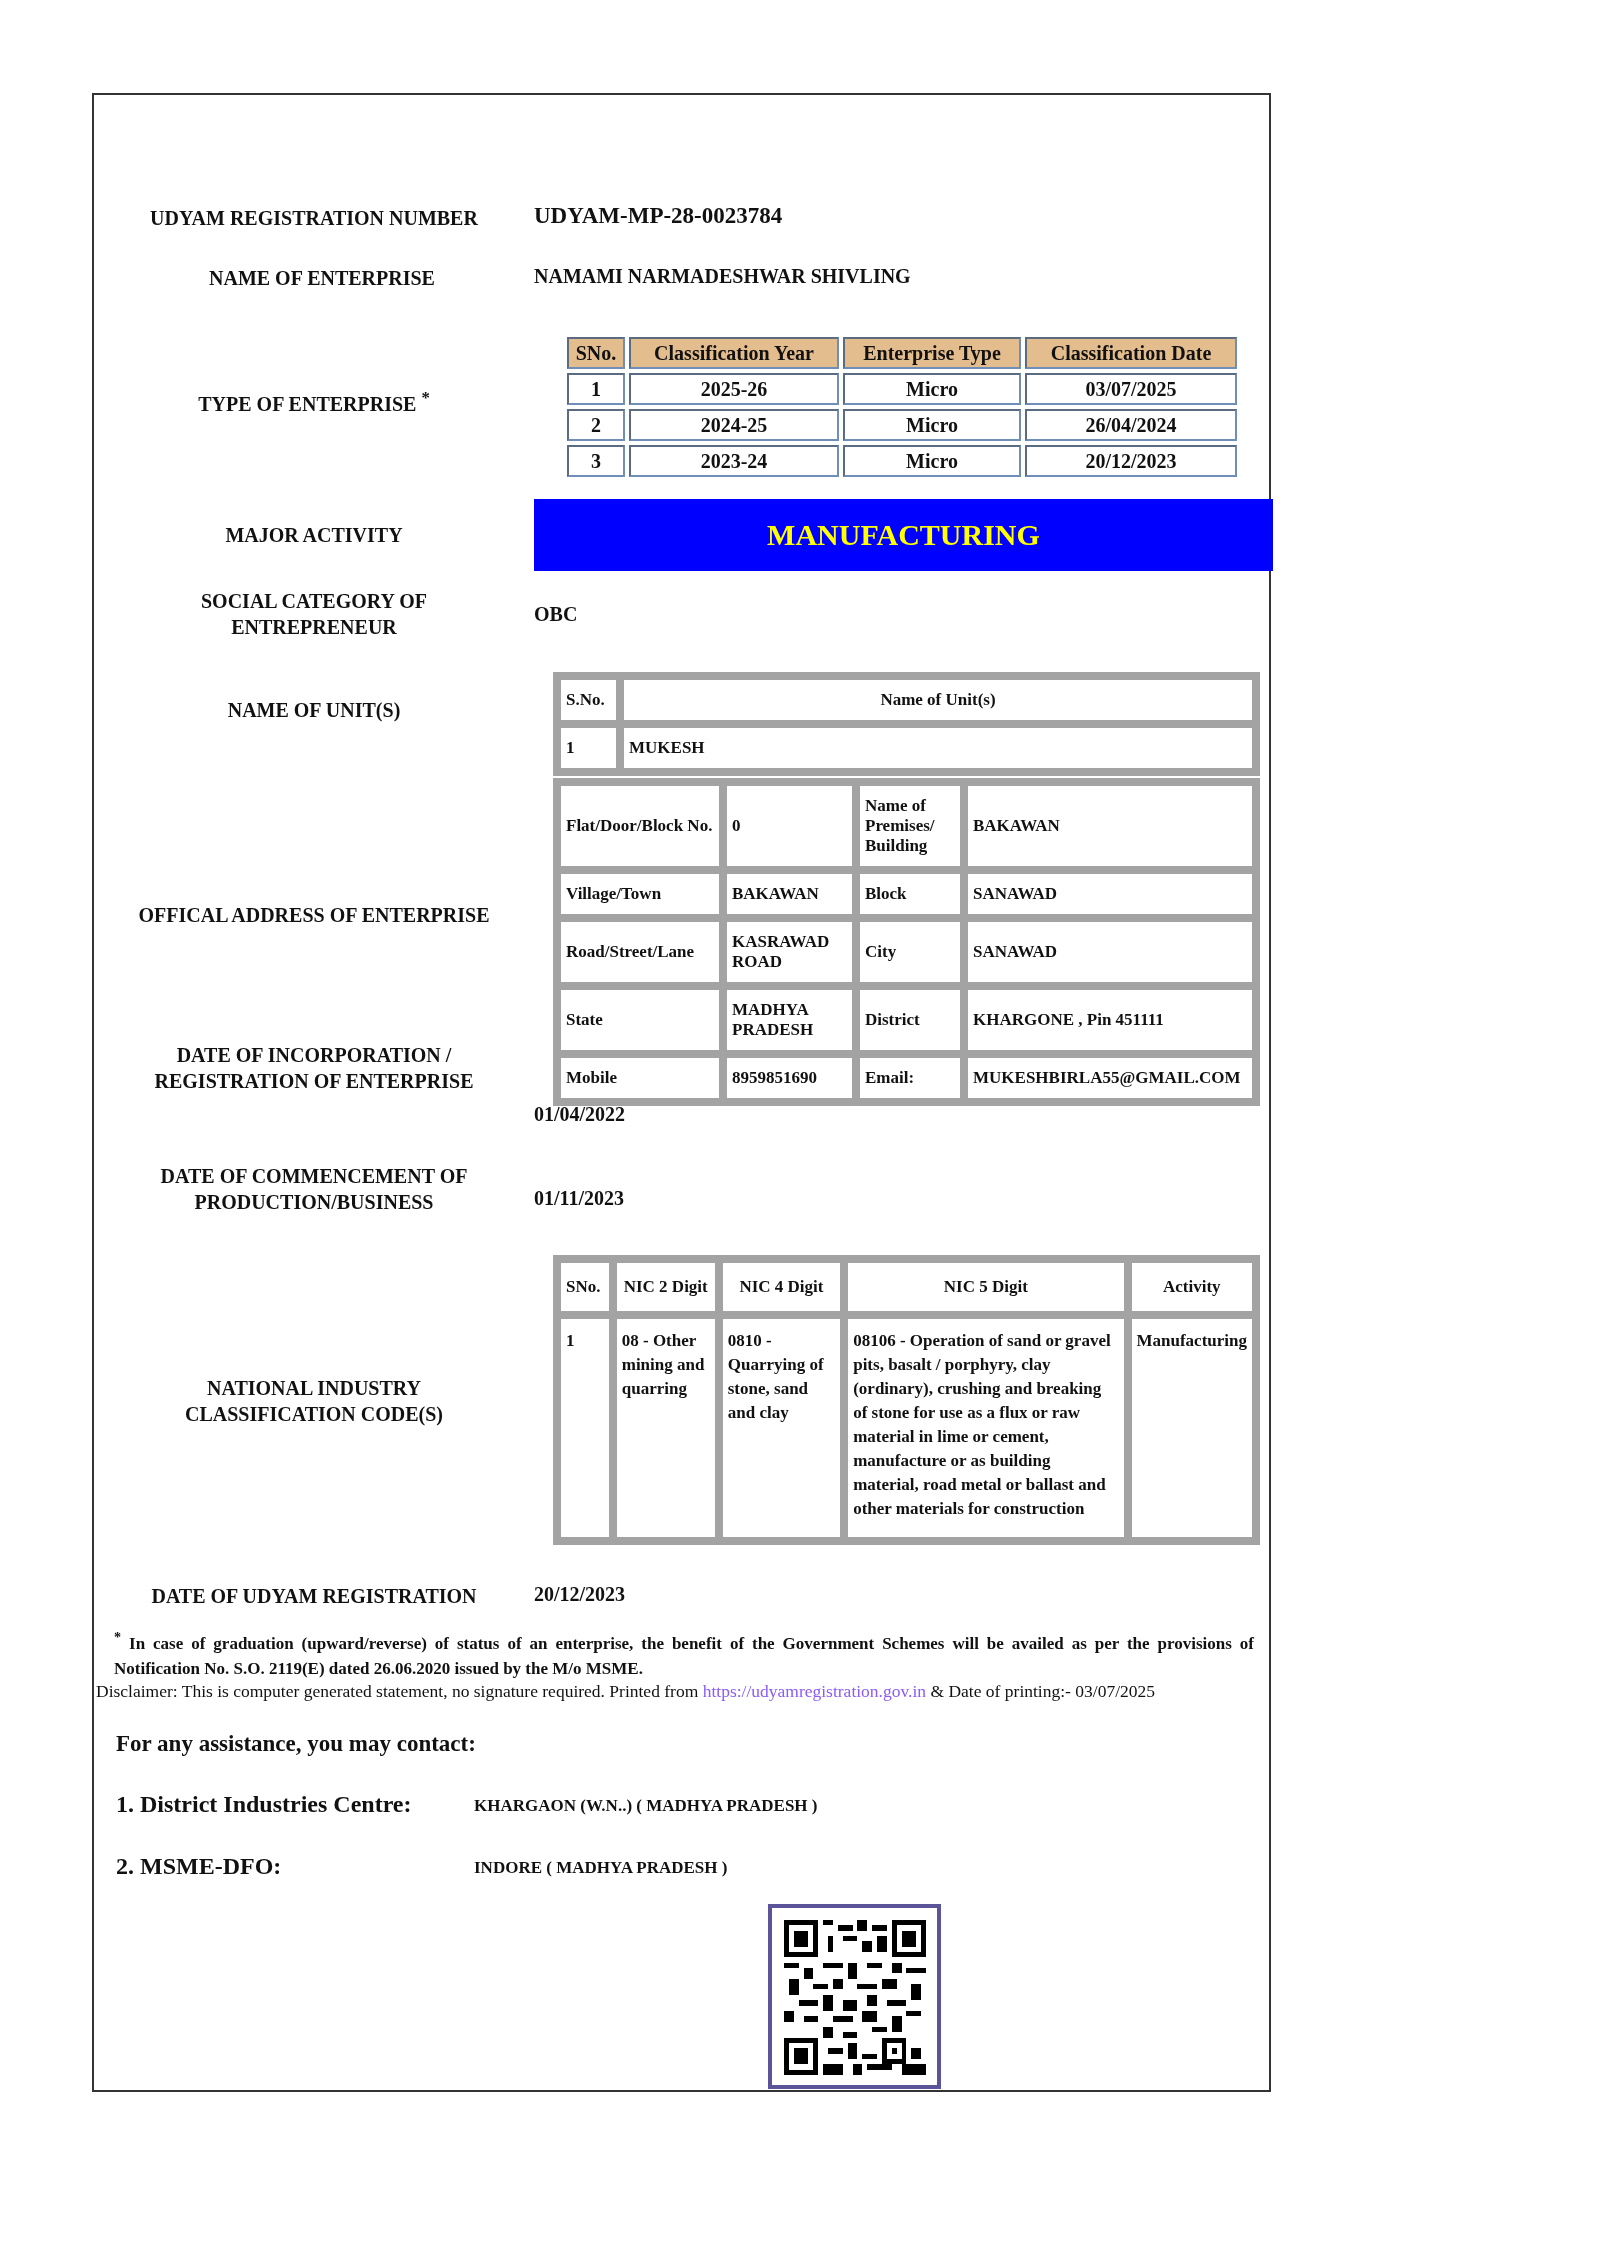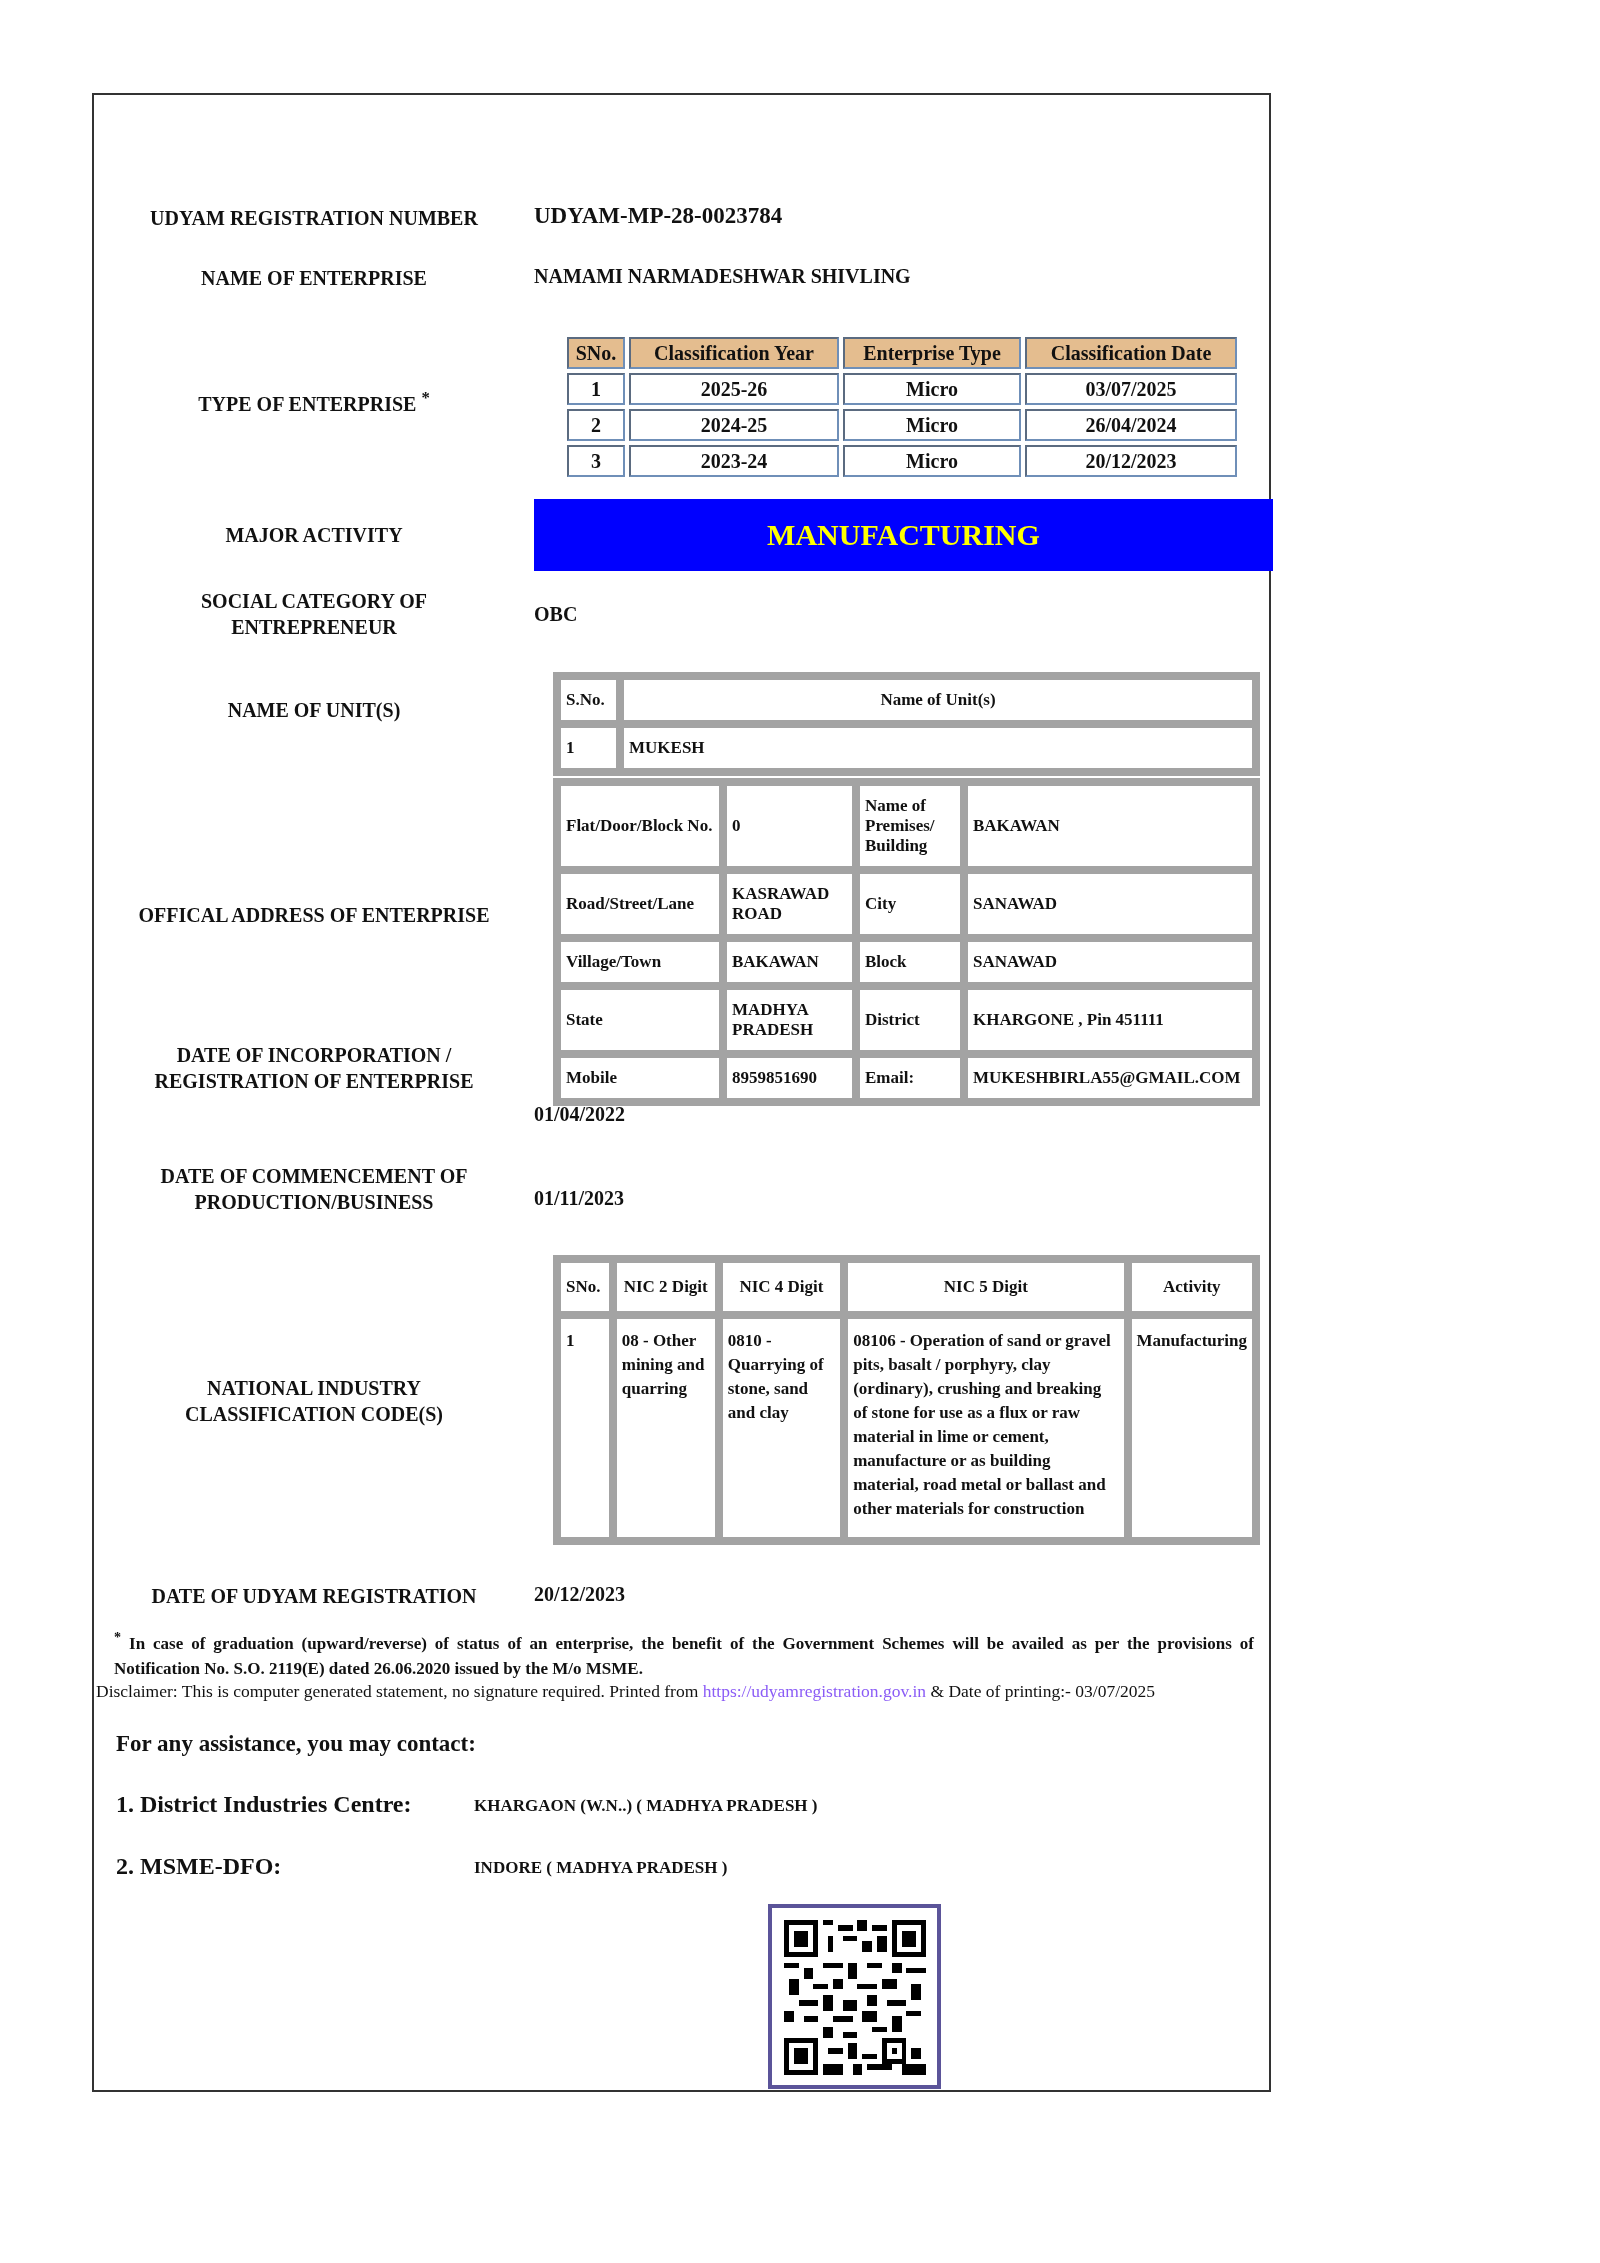--- a/index.html
+++ b/index.html
@@ -30,21 +30,21 @@
 </style>
 </head>
 <body>
 
 <div class="frame">
 
 
   <div class="lbl" style="top:110px;">UDYAM REGISTRATION NUMBER</div>
   <div class="val" style="top:108px;font-size:23px;">UDYAM-MP-28-0023784</div>
 
-  <div class="lbl" style="top:170px;">NAME OF ENTERPRISE</div>
+  <div class="lbl" style="top:170px;padding-left:8px;">NAME OF ENTERPRISE</div>
   <div class="val" style="top:170px;">NAMAMI NARMADESHWAR SHIVLING</div>
 
   <div class="lbl" style="top:290px;">
     <span>TYPE OF ENTERPRISE</span>
     <sup>*</sup>
   </div>
   <table class="ctable">
     <tbody>
         <tr>
       <th style="width:42px">SNo.</th>
@@ -98,30 +98,30 @@
 
   <div class="lbl" style="top:807px;">OFFICAL ADDRESS OF ENTERPRISE</div>
   <table class="gtable atable">
     <tbody>
         <tr style="height:84px;">
       <td style="width:148px">Flat/Door/Block No.</td>
       <td style="width:115px">0</td>
       <td style="width:90px">Name of Premises/ Building</td>
       <td>BAKAWAN</td>
     </tr>
+    <tr style="height:35px;">
+      <td>Village/Town</td>
+      <td>BAKAWAN</td>
+      <td>Block</td>
+      <td>SANAWAD</td>
+    </tr>
     <tr style="height:60px;">
       <td>Road/Street/Lane</td>
       <td>KASRAWAD ROAD</td>
       <td>City</td>
-      <td>SANAWAD</td>
-    </tr>
-    <tr style="height:35px;">
-      <td>Village/Town</td>
-      <td>BAKAWAN</td>
-      <td>Block</td>
       <td>SANAWAD</td>
     </tr>
     <tr style="height:48px;">
       <td>State</td>
       <td>MADHYA PRADESH</td>
       <td>District</td>
       <td>KHARGONE , Pin 451111</td>
     </tr>
     <tr style="height:35px;">
       <td>Mobile</td>

